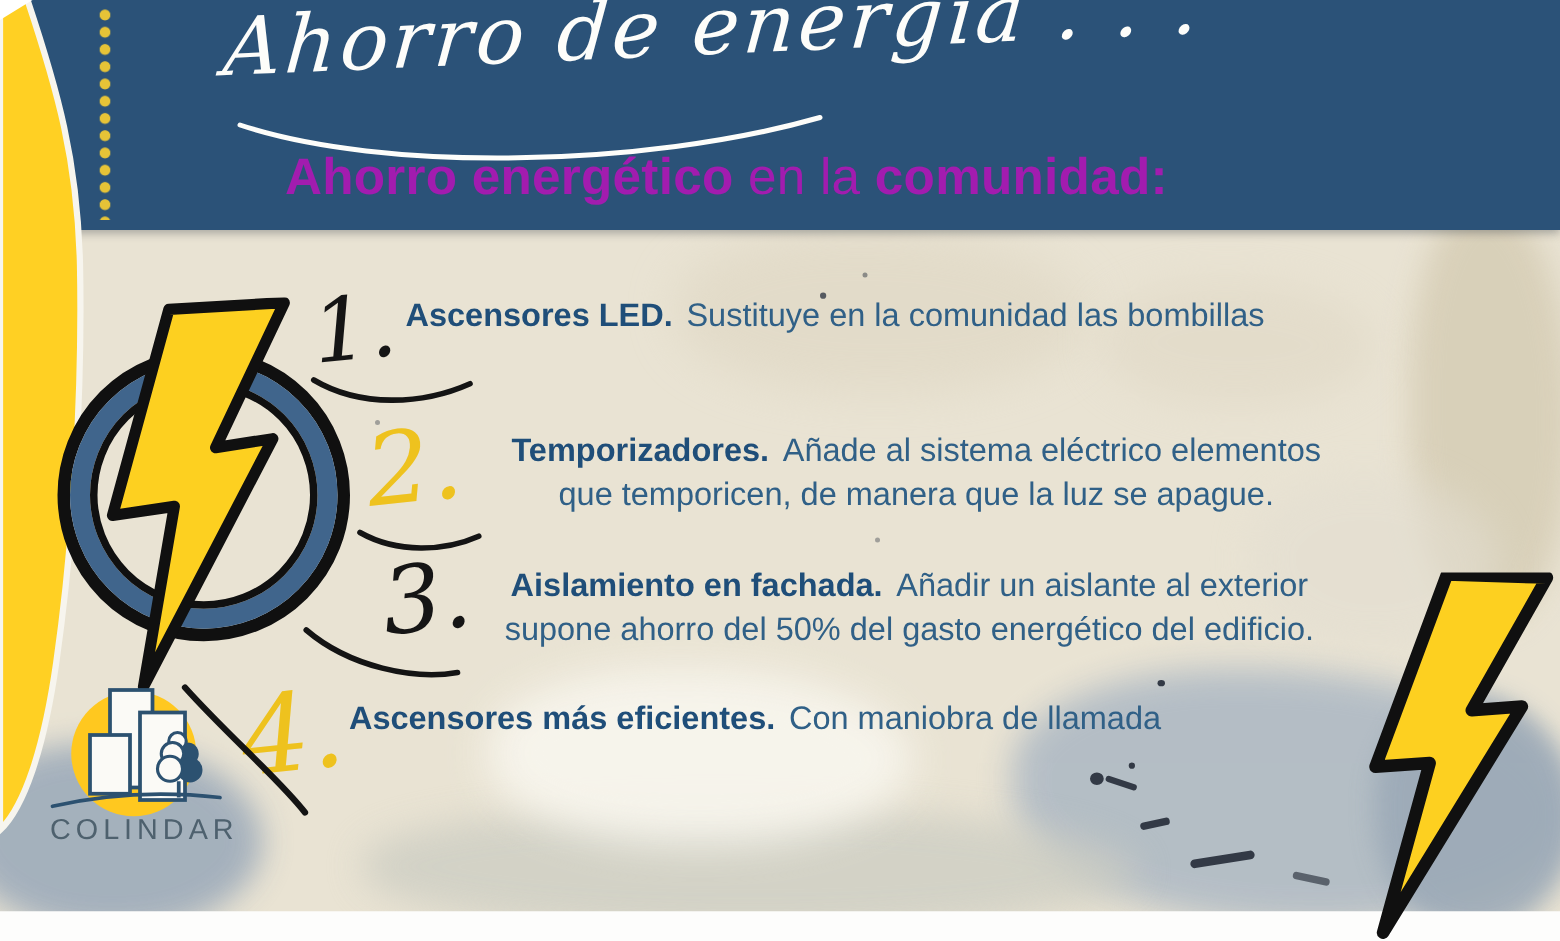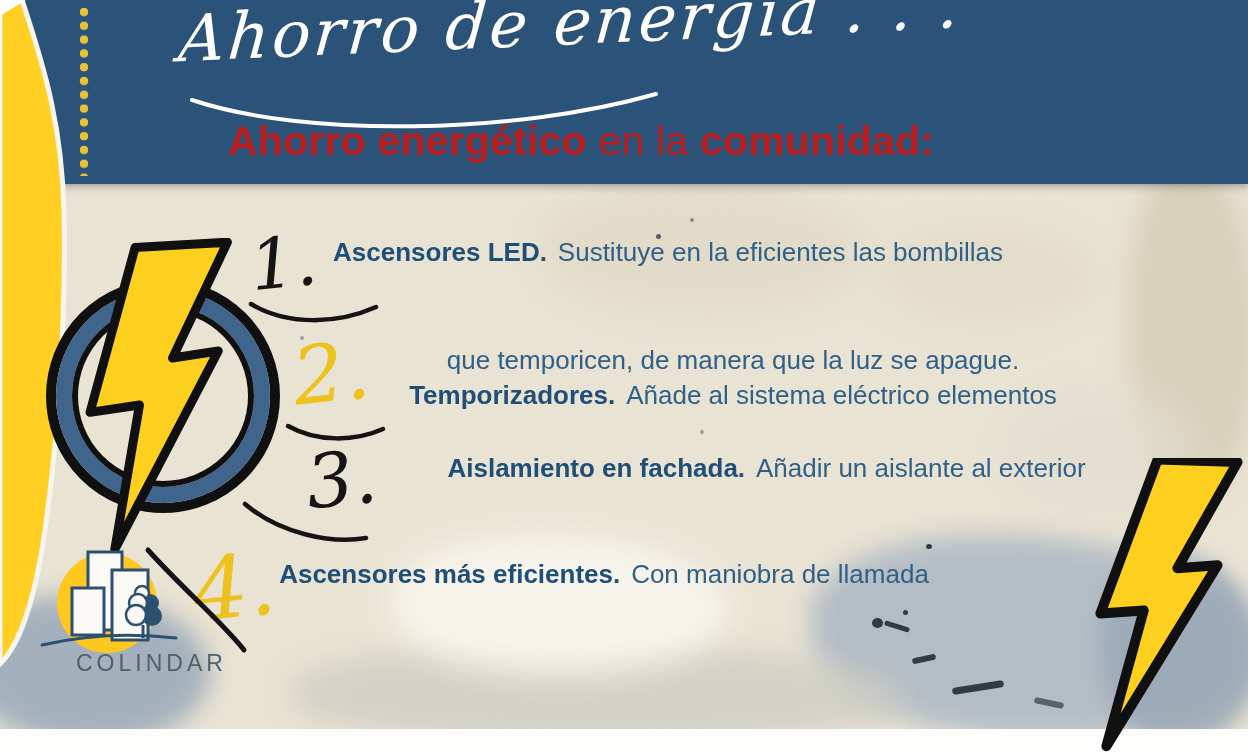--- a/index.html
+++ b/index.html
@@ -29,41 +29,41 @@
   .header{left:0;top:0;width:1248px;height:184px;background:#2b5278;z-index:2;
           box-shadow:0 3px 7px rgba(40,50,60,.35);}
   .script-title{
     left:182px;top:2px;z-index:3;color:#fdfdfa;
     font-family:"DejaVu Serif",serif;font-style:italic;font-weight:400;
     font-size:64px;letter-spacing:3px;white-space:nowrap;
     transform:rotate(-2.5deg) skewX(-7deg);transform-origin:left top;
   }
   .title-swash{left:186px;top:86px;z-index:3;}
   .subtitle{
-    left:228px;top:118px;z-index:3;color:#b91c1c;font-size:41px;white-space:nowrap;
+    left:228px;top:118px;z-index:3;color:#a21caf;font-size:41px;white-space:nowrap;
     font-family:"Liberation Sans",sans-serif;letter-spacing:.2px;
   }
   .subtitle .b{font-weight:bold;}
 
   
   .dotted-line{
     left:79px;top:6px;width:10px;height:170px;z-index:4;
     background-image:radial-gradient(circle at 5px 6px,#e6c337 4px,rgba(0,0,0,0) 4.6px);
     background-size:10px 13.8px;background-repeat:repeat-y;
   }
 
   
   .left-shape{left:0;top:0;z-index:6;}
 
   
   .item{position:absolute;z-index:5;text-align:center;color:#306087;font-size:26px;line-height:35px;}
   .item .lead{font-weight:bold;color:#1f4e79;margin-right:.42em;}
   .it1{left:278px;top:235px;width:780px;}
   .it2{left:352px;top:343px;width:762px;}
-  .it3{left:369px;top:451px;width:795px;}
+  .it3{left:330px;top:451px;width:795px;}
   .it4{left:230px;top:557px;width:748px;text-align:center;}
 
   
   .hand-num{
     position:absolute;z-index:6;font-family:"DejaVu Serif",serif;font-style:italic;
     font-weight:400;transform:rotate(-6deg);line-height:1;
   }
   .num-black{color:#151515;}
   .num-yellow{color:#eec21e;}
   .n1{left:250px;top:228px;font-size:70px;}
@@ -75,21 +75,20 @@
 
   
   .speck{position:absolute;background:#333a46;border-radius:50%;z-index:4;}
 
   
   .logo-svg{position:absolute;z-index:7;}
   .colindar-word{
     position:absolute;left:40px;top:650px;z-index:7;width:160px;
     color:#4e616e;font-size:23px;letter-spacing:4px;font-weight:400;
     font-family:"Liberation Sans",sans-serif;
-    margin-left:36px;
   }
 </style>
 </head>
 <body>
 
 <div class="canvas">
 
   <div class="stain st-tan-right"></div>
   <div class="stain st-tan-top"></div>
   <div class="stain st-tan-top2"></div>
@@ -116,38 +115,39 @@
   <svg class="abs left-shape" width="110" height="753" viewBox="0 0 110 753">
     <path d="M22,0 C46,72 62,128 64,212 C66,312 59,432 45,530 C35,600 19,646 0,664 L0,0 Z" fill="#ffd023" stroke="#f7f5ee" stroke-width="5"></path>
     <polygon points="0,0 26,0 0,16" fill="#ffffff"></polygon>
   </svg>
 
   <div class="abs hand-num num-black n1">1.</div>
   <svg class="swash" style="left:246px;top:298px;" width="135" height="32" viewBox="0 0 135 32">
     <path d="M5,6 C42,28 92,26 130,9" fill="none" stroke="#141414" stroke-width="4.5" stroke-linecap="round"></path>
   </svg>
   <div class="item it1">
-    <div><span class="lead">Ascensores LED.</span><span>Sustituye en la eficientes las bombillas</span></div>
+    <div><span class="lead">Ascensores LED.</span><span>Sustituye en la comunidad las bombillas</span></div>
   </div>
 
   <div class="abs hand-num num-yellow n2">2.</div>
   <svg class="swash" style="left:284px;top:418px;" width="104" height="28" viewBox="0 0 104 28">
     <path d="M4,8 C34,25 72,23 99,11" fill="none" stroke="#141414" stroke-width="4.5" stroke-linecap="round"></path>
   </svg>
   <div class="item it2">
+    <div><span class="lead">Temporizadores.</span><span>Añade al sistema eléctrico elementos</span></div>
     <div>que temporicen, de manera que la luz se apague.</div>
-    <div><span class="lead">Temporizadores.</span><span>Añade al sistema eléctrico elementos</span></div>
   </div>
 
   <div class="abs hand-num num-black n3">3.</div>
   <svg class="swash" style="left:240px;top:498px;" width="130" height="50" viewBox="0 0 130 50">
     <path d="M5,6 C40,36 92,46 126,40" fill="none" stroke="#141414" stroke-width="4.5" stroke-linecap="round"></path>
   </svg>
   <div class="item it3">
     <div><span class="lead">Aislamiento en fachada.</span><span>Añadir un aislante al exterior</span></div>
+    <div>supone ahorro del 50% del gasto energético del edificio.</div>
   </div>
 
   <div class="abs hand-num num-yellow n4">4.</div>
   <svg class="swash" style="left:142px;top:546px;" width="110" height="110" viewBox="0 0 110 110">
     <path d="M6,4 C40,42 82,78 102,104" fill="none" stroke="#141414" stroke-width="5" stroke-linecap="round"></path>
   </svg>
   <div class="item it4">
     <div><span class="lead">Ascensores más eficientes.</span><span>Con maniobra de llamada</span></div>
   </div>
 

